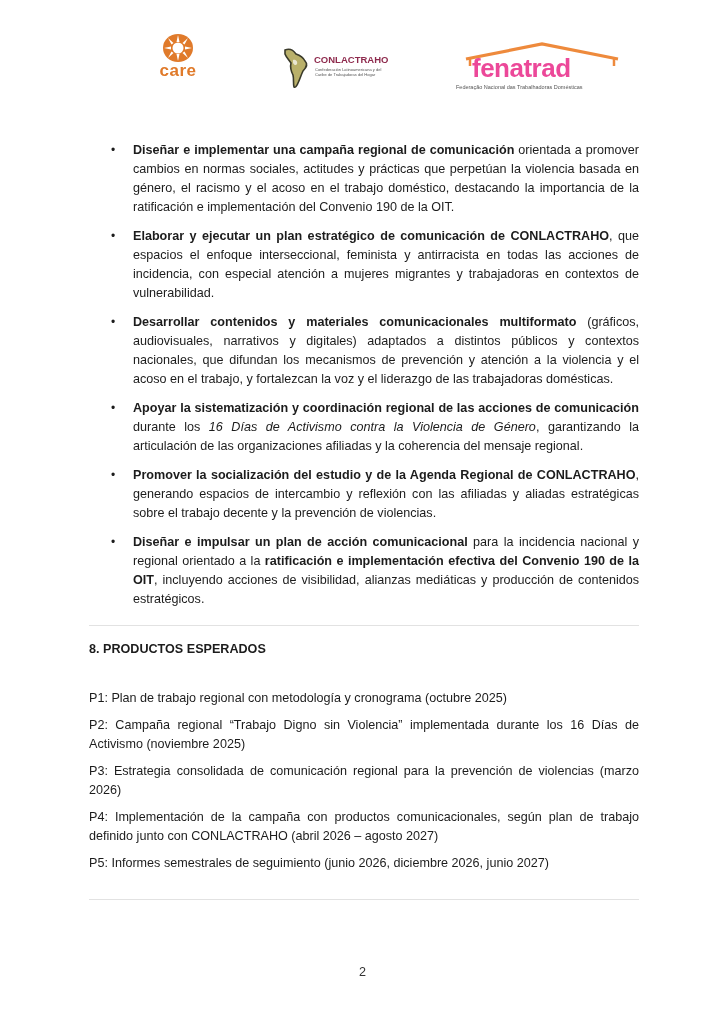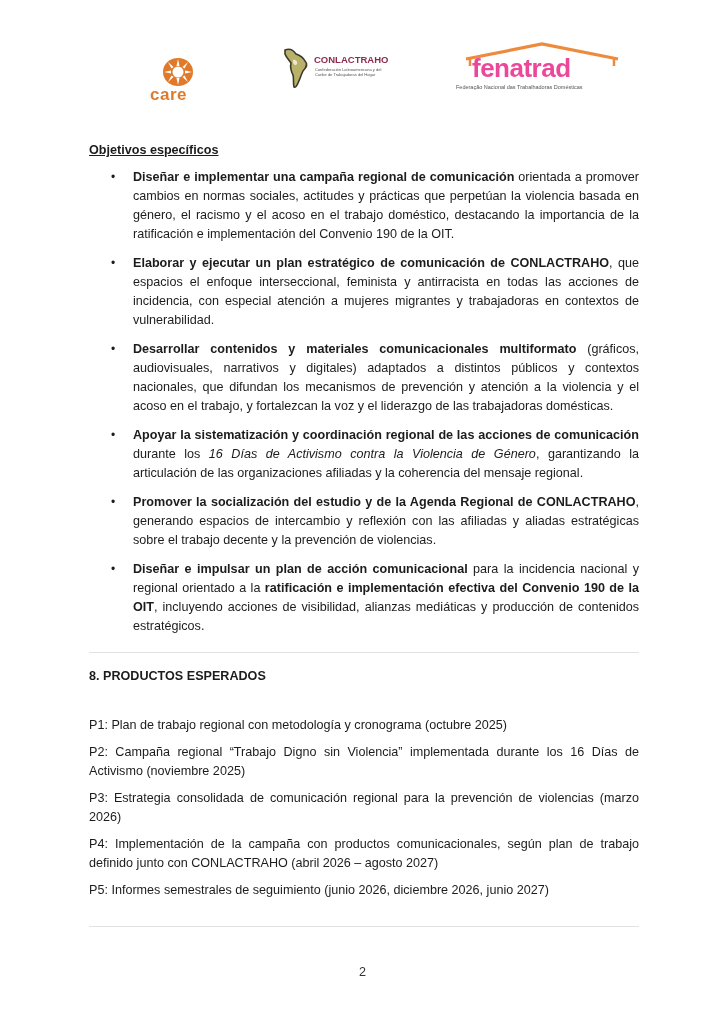--- a/index.html
+++ b/index.html
@@ -15,23 +15,23 @@
       font-family: "Liberation Sans", sans-serif;
       color: #1a1a1a;
     }
     .header {
       position: absolute;
       left: 0; top: 0;
       width: 725px; height: 110px;
     }
     .logo-care {
       position: absolute;
-      left: 150px; top: 56px;
+      left: 150px; top: 32px;
       width: 56px; height: 54px;
-      text-align: left;
+      text-align: center;
     }
     .care-mark {
       display: block;
       margin: 0 auto;
       width: 36px; height: 32px;
     }
     .care-text {
       display: block;
       font-family: "Liberation Sans", sans-serif;
       font-weight: bold;
@@ -195,21 +195,20 @@
       <line x1="8" y1="16" x2="8" y2="24" stroke="#ee8a3c" stroke-width="2.5"></line>
       <line x1="152" y1="16" x2="152" y2="24" stroke="#ee8a3c" stroke-width="2.5"></line>
     </svg>
     <span class="fen-name">fenatrad</span>
     <span class="fen-sub">Federação Nacional das Trabalhadoras Domésticas</span>
   </div>
 </div>
 
 <div class="content">
 
-  <div class="section-heading">Objetivos específicos</div>
 
   <ul class="objectives">
     <li>
       <span class="bullet">•</span>
       <span class="b">Diseñar e implementar una campaña regional de comunicación</span><span> orientada a promover cambios en normas sociales, actitudes y prácticas que perpetúan la violencia basada en género, el racismo y el acoso en el trabajo doméstico, destacando la importancia de la ratificación e implementación del Convenio 190 de la OIT.</span>
     </li>
     <li>
       <span class="bullet">•</span>
       <span class="b">Elaborar y ejecutar un plan estratégico de comunicación de CONLACTRAHO</span><span>, que espacios el enfoque interseccional, feminista y antirracista en todas las acciones de incidencia, con especial atención a mujeres migrantes y trabajadoras en contextos de vulnerabilidad.</span>
     </li>

